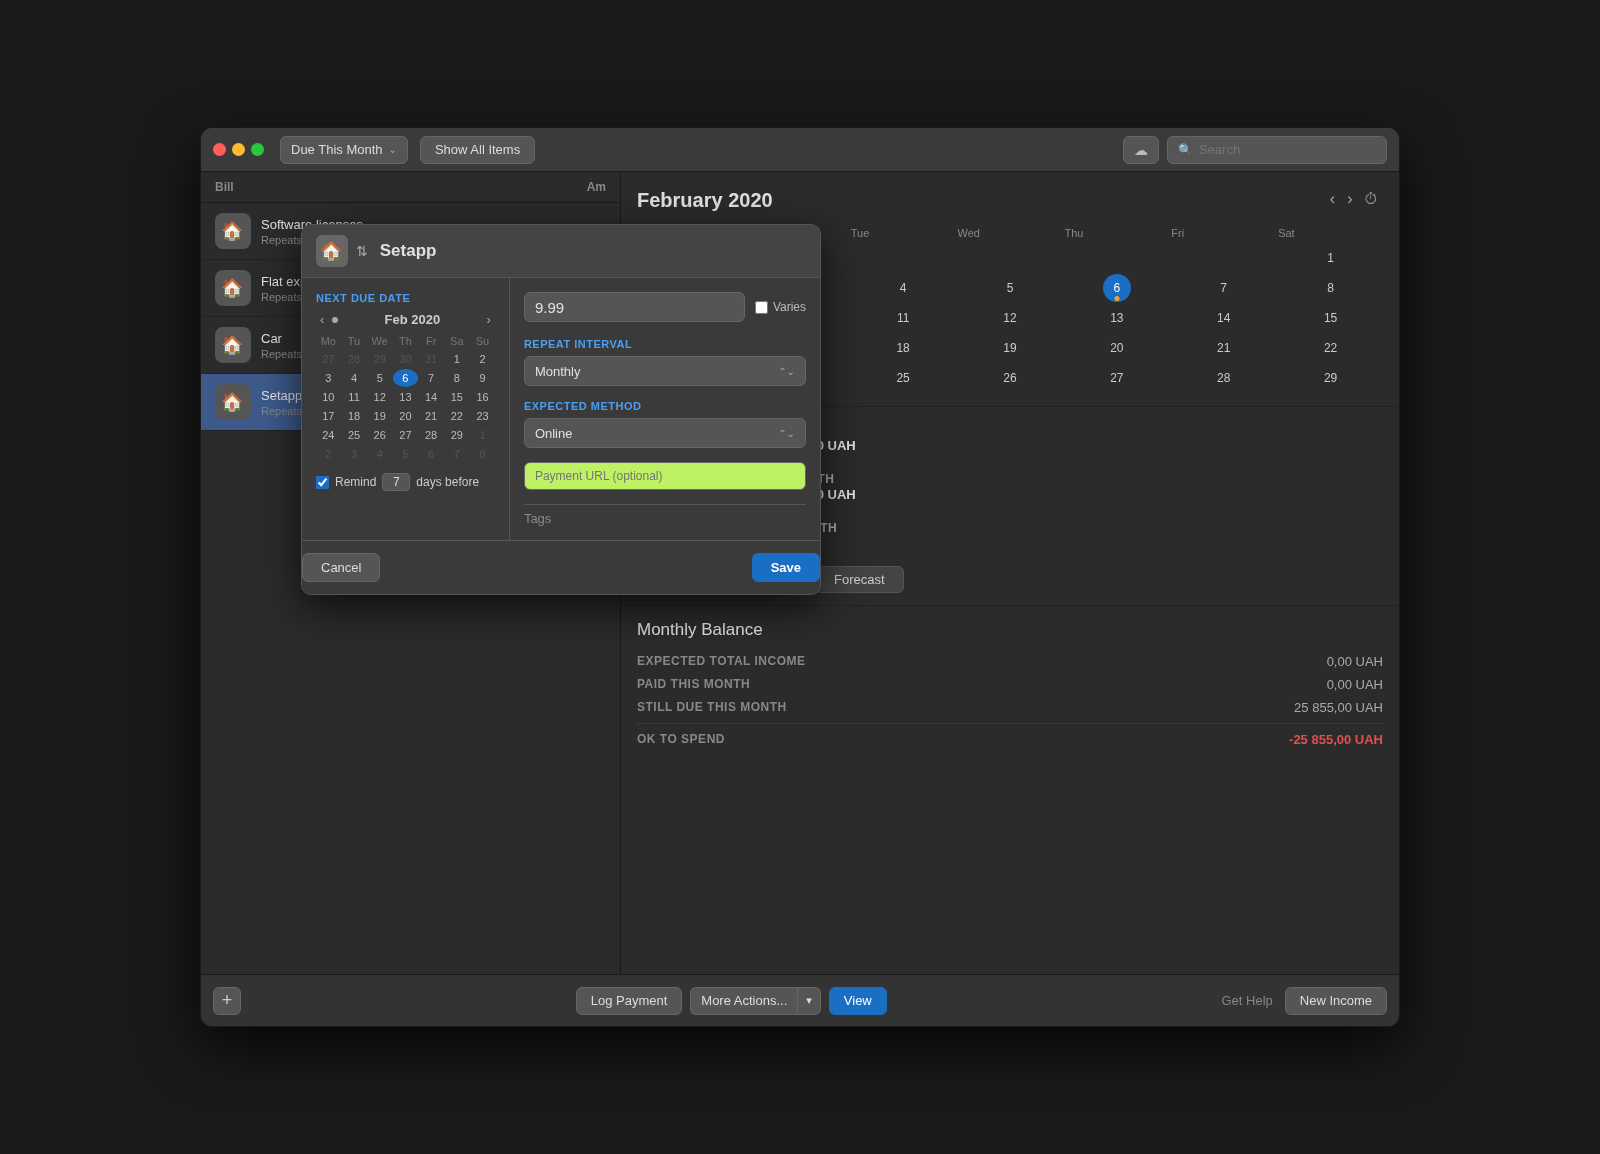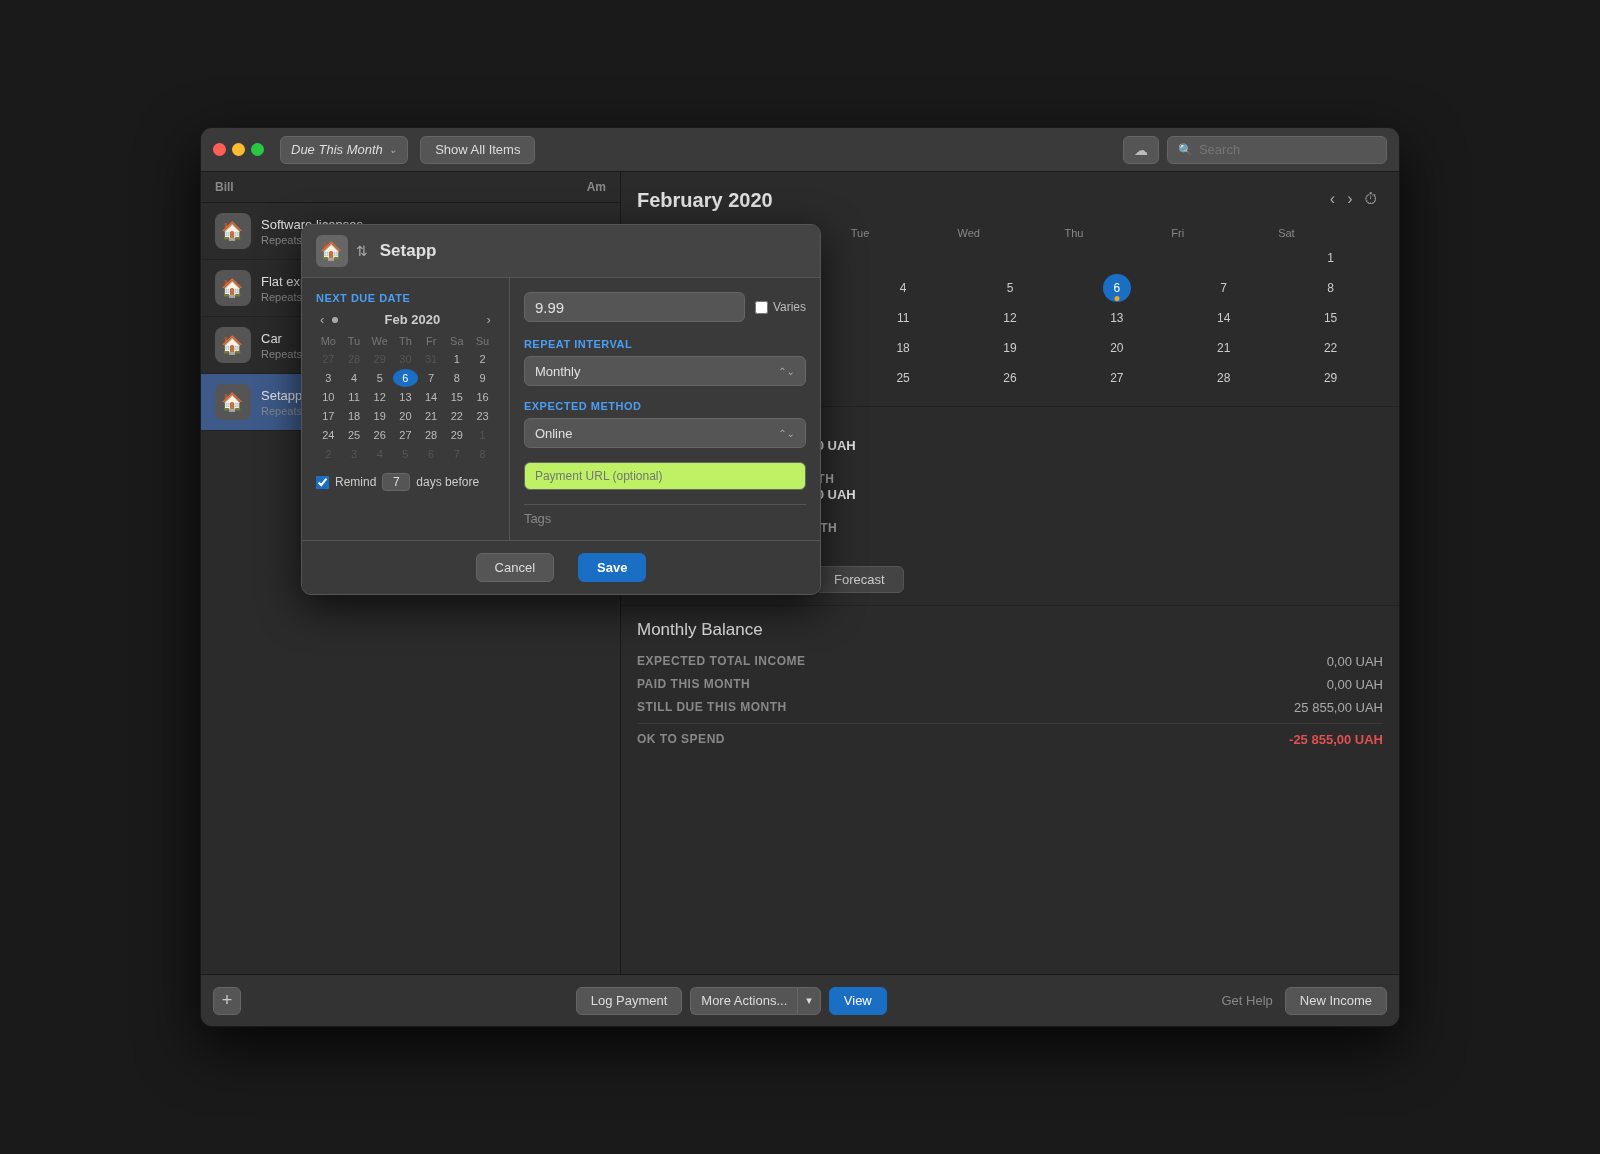--- a/index.html
+++ b/index.html
@@ -55,21 +55,20 @@
       color: #ddd;
       border: 1px solid #666;
       border-radius: 6px;
       padding: 4px 10px;
       font-size: 13px;
       display: flex;
       align-items: center;
       gap: 6px;
       cursor: pointer;
       height: 28px;
-      font-style: italic;
     }
     .dropdown-btn .chevron {
       font-size: 10px;
       color: #aaa;
     }
 
     .show-all-btn {
       background: #555;
       color: #ddd;
       border: 1px solid #666;
@@ -675,21 +674,21 @@
       border-top: 1px solid #555;
       color: #888;
       font-size: 13px;
       margin-bottom: 0;
     }
 
     .dialog-footer {
       padding: 12px 0;
       border-top: 1px solid #555;
       display: flex;
-      justify-content: center;
+      justify-content: space-between;
       gap: 24px;
       background: #3a3a3a;
     }
 
     .cancel-btn {
       background: #555;
       color: #ddd;
       border: 1px solid #666;
       border-radius: 6px;
       padding: 6px 18px;

